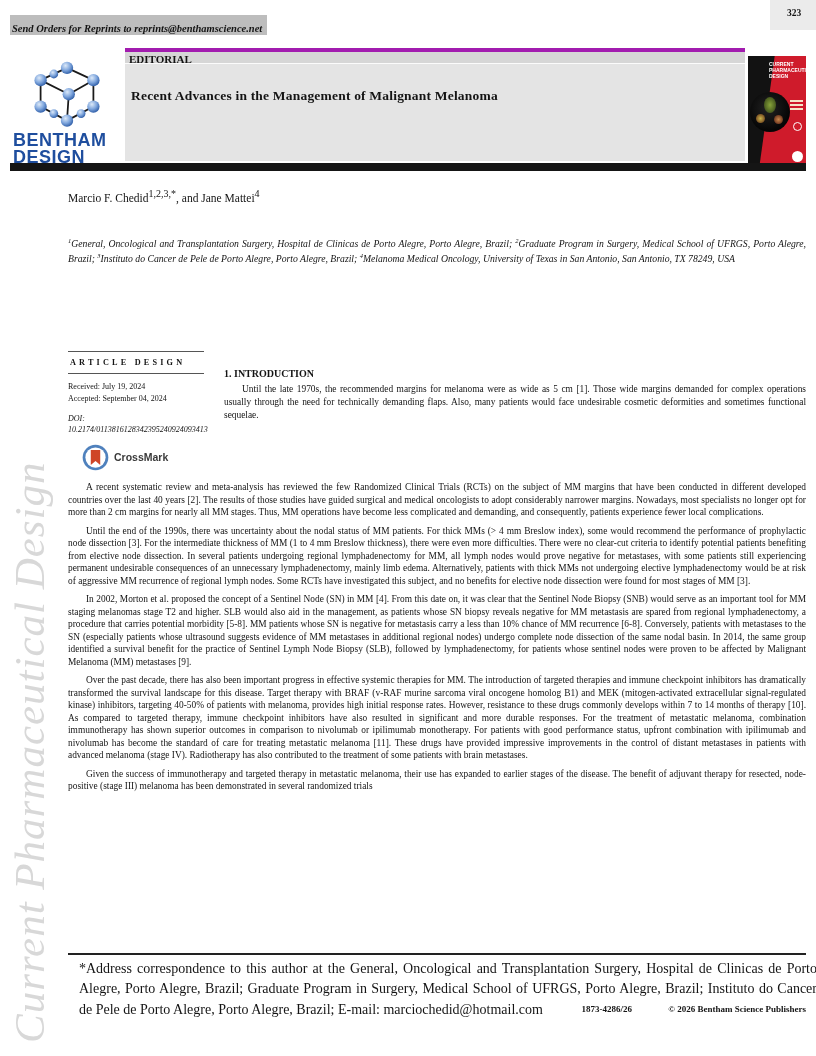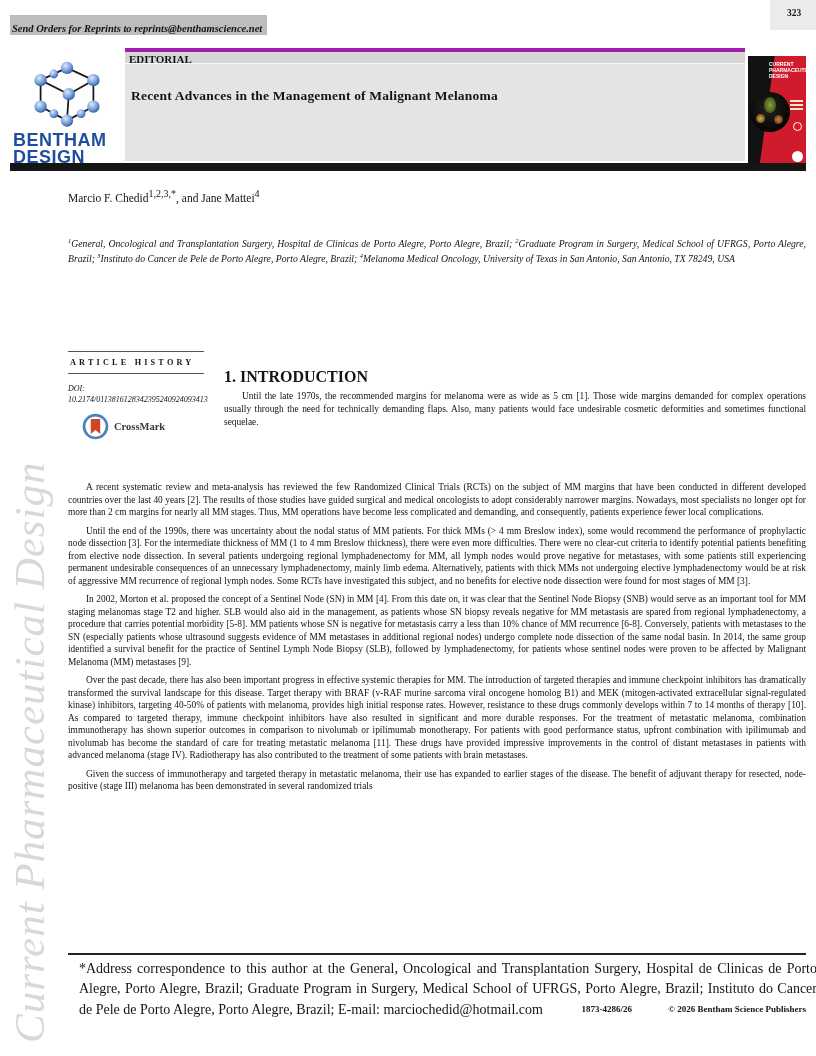--- a/index.html
+++ b/index.html
@@ -65,24 +65,24 @@
   .keywords { position:absolute; left:68px; top:312px; width:738px; font-size:9.7px; }
   .keywords b { font-weight:bold; }
   
   .history { position:absolute; left:68px; top:351px; width:150px; font-size:8px; }
   .history .rule { border:none; border-top:1px solid #555; width:136px; }
   .history .ah-head { font-size:8.2px; font-weight:bold; letter-spacing:3.2px; margin:6px 0 6px 2px; }
   .history .dates { margin-top:7px; line-height:1.45; }
   .history .doi { margin-top:9px; font-style:italic; line-height:1.4; white-space:nowrap; }
   .crossmark { margin:8px 0 0 14px; display:flex; align-items:center; gap:5px; }
   .crossmark svg { width:27px; height:27px; }
-  .crossmark-label { font-family:Liberation Serif, serif; font-size:10.5px; font-weight:bold; color:#3a3a3a; }
+  .crossmark-label { font-family:Liberation Sans, sans-serif; font-size:10.5px; font-weight:bold; color:#3a3a3a; }
   
   .intro { position:absolute; left:224px; top:368px; width:582px; }
-  .intro h3 { font-size:16px; font-weight:bold; margin-bottom:4px; }
+  .intro h3 { font-size:10px; font-weight:bold; margin-bottom:4px; }
   .intro p { font-size:9.4px; line-height:1.36; text-align:justify; text-indent:18px; margin-bottom:6px; }
   
   .bodytext { position:absolute; left:68px; top:481px; width:738px; }
   .bodytext p { font-size:9.4px; line-height:1.33; text-align:justify; text-indent:18px; margin-bottom:6px; }
   
   .footnote-rule { position:absolute; left:68px; top:953px; width:738px; border:none; border-top:2px solid #222; }
   .footnote { position:absolute; left:68px; top:959px; width:738px; font-size:14px; line-height:1.45; text-align:justify;margin-left:11px; }
   .footer { position:absolute; left:68px; top:1004px; width:738px; text-align:right; font-size:9px; font-weight:bold; }
   .footer .issn { margin-right:34px; }
   
@@ -164,22 +164,26 @@
     <span>Marcio F. Chedid</span><sup>1,2,3,*</sup><span>, and Jane Mattei</span><sup>4</sup>
   </div>
 
   <div class="affiliations">
     <sup>1</sup><span>General, Oncological and Transplantation Surgery, Hospital de Clinicas de Porto Alegre, Porto Alegre, Brazil; </span><sup>2</sup><span>Graduate Program in Surgery, Medical School of UFRGS, Porto Alegre, Brazil; </span><sup>3</sup><span>Instituto do Cancer de Pele de Porto Alegre, Porto Alegre, Brazil; </span><sup>4</sup><span>Melanoma Medical Oncology, University of Texas in San Antonio, San Antonio, TX 78249, USA</span>
   </div>
 
 
   <div class="history">
     <hr class="rule">
-    <div class="ah-head">ARTICLE HISTORY</div>
+    <div class="ah-head">ARTICLE DESIGN</div>
     <hr class="rule">
+    <div class="dates">
+      <div>Received: July 19, 2024</div>
+      <div>Accepted: September 04, 2024</div>
+    </div>
     <div class="doi">
       <div>DOI:</div>
       <div>10.2174/0113816128342395240924093413</div>
     </div>
     <div class="crossmark">
       <svg viewBox="0 0 40 40">
         <circle cx="20" cy="20" r="19" fill="#4f81bd"></circle>
         <circle cx="20" cy="20" r="15" fill="#ffffff"></circle>
         <path d="M13 9 h14 v22 l-7 -6 l-7 6 Z" fill="#cf4527"></path>
       </svg>

